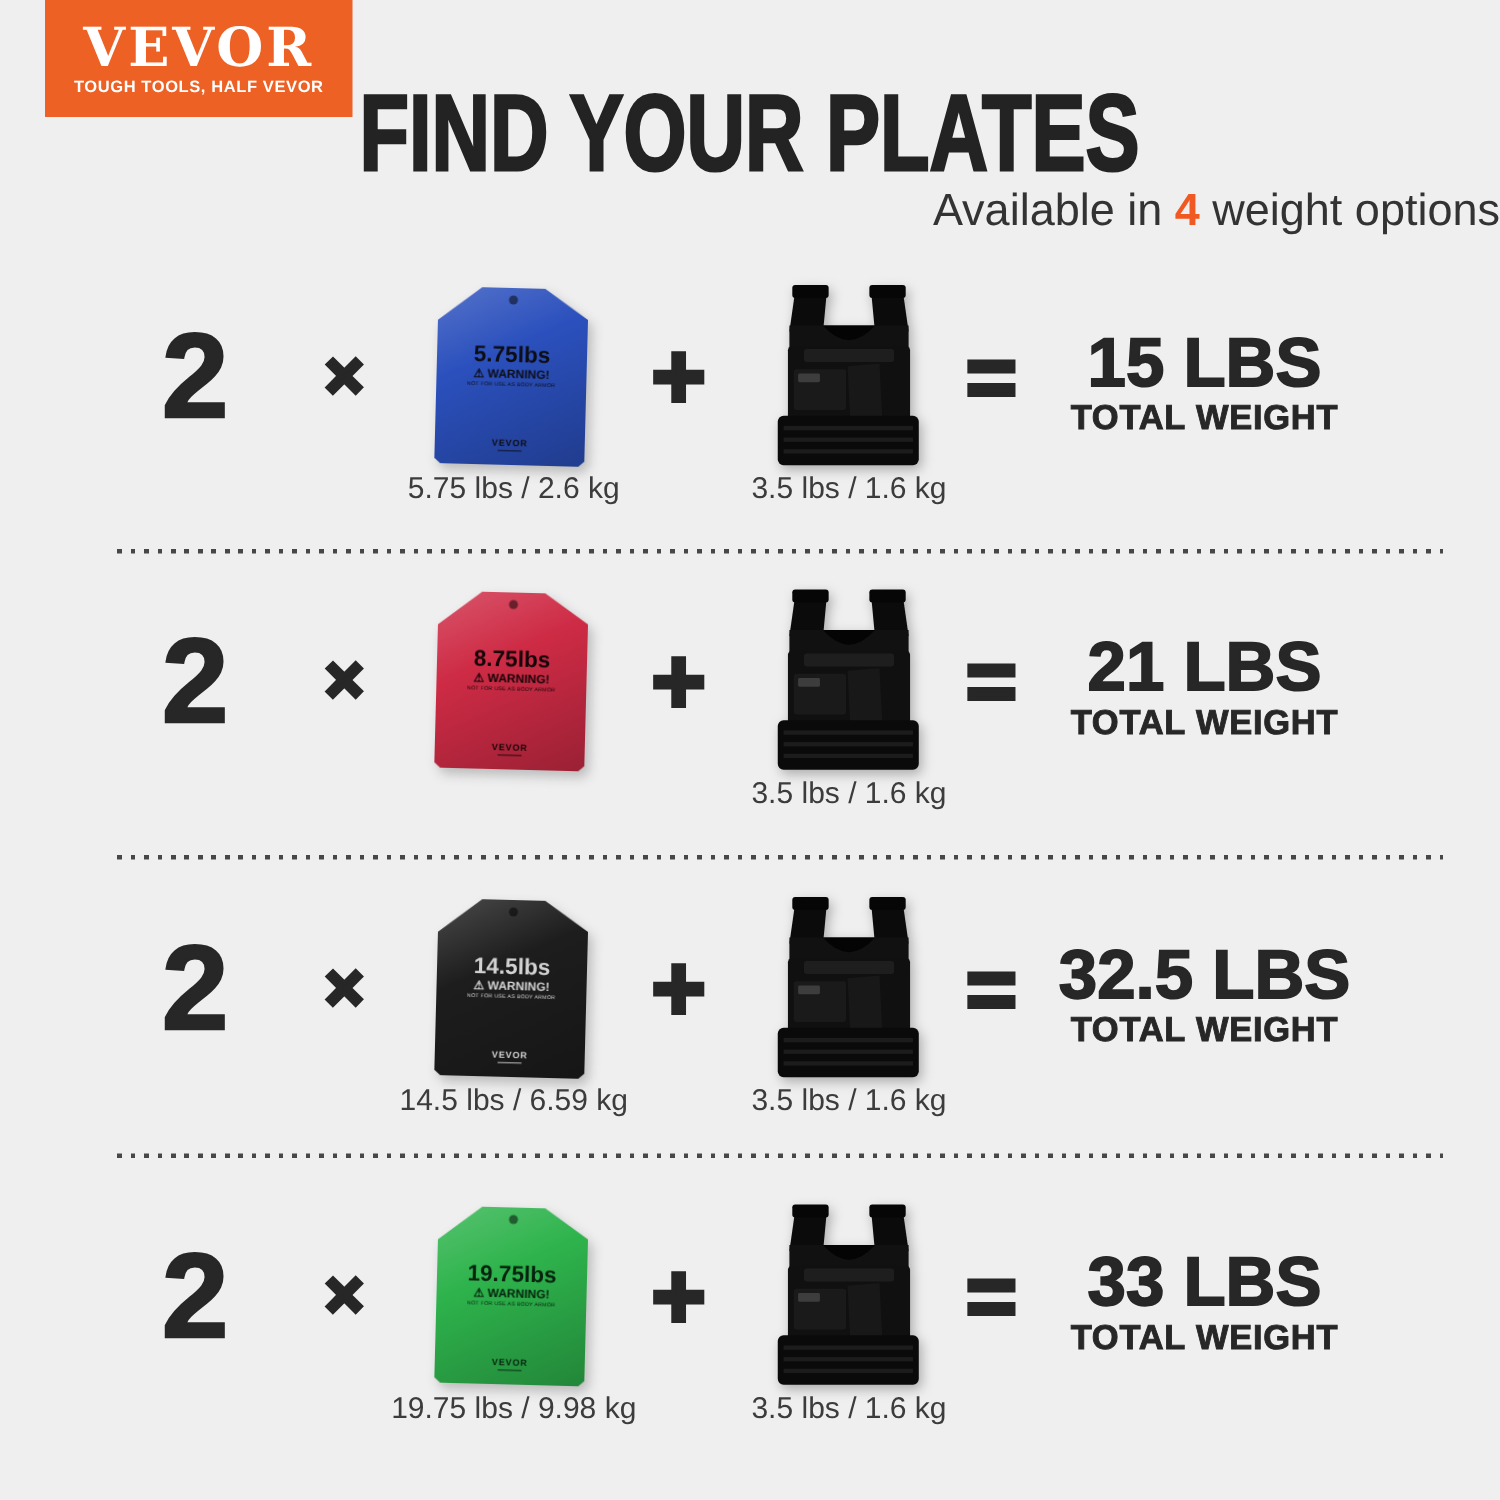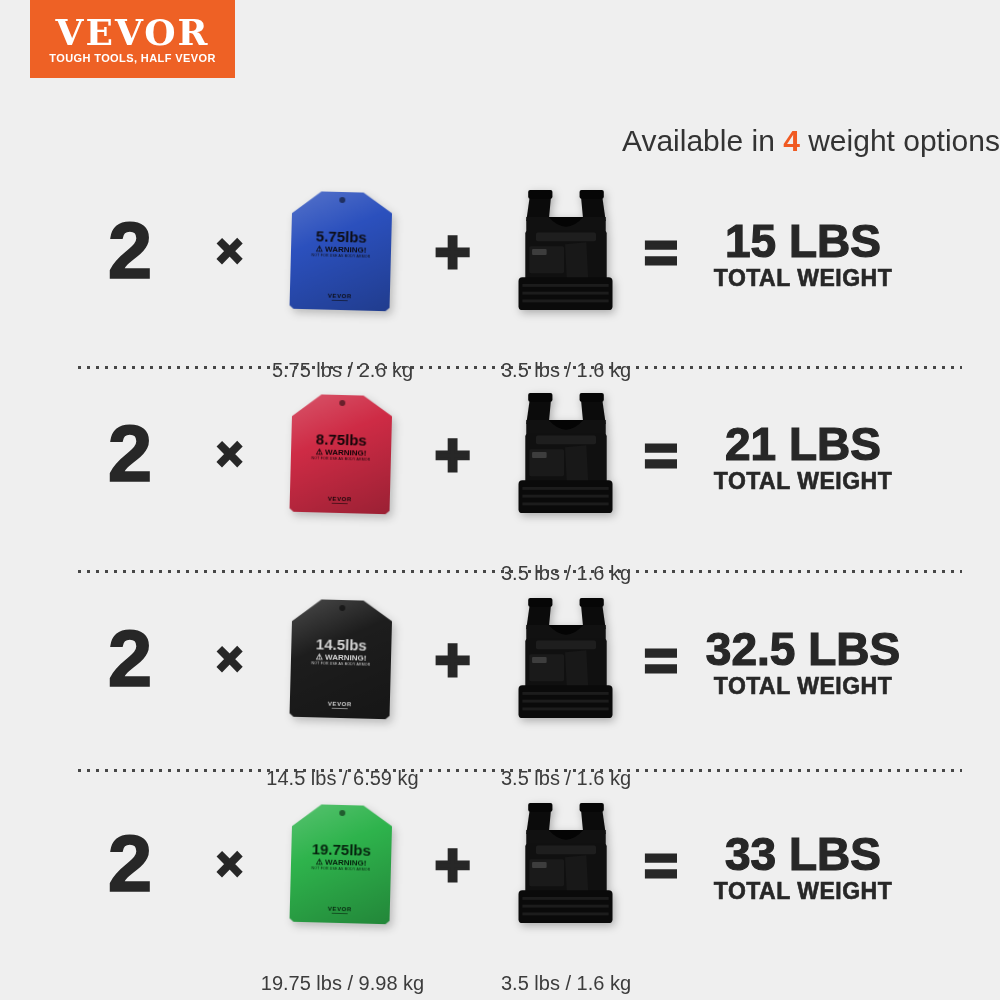--- a/index.html
+++ b/index.html
@@ -36,21 +36,21 @@
   .plate-hole{position:absolute;left:50%;top:5px;width:6px;height:6px;margin-left:-3px;border-radius:50%;background:rgba(0,0,0,.5);}
   .plate-label{padding-top:37px;font-size:15px;font-weight:700;line-height:16px;}
   .plate-warning{font-size:8px;font-weight:700;line-height:9px;}
   .plate-fine{font-size:3.5px;line-height:4px;letter-spacing:.2px;}
   .plate-brand{position:absolute;bottom:9px;left:0;width:100%;font-size:6px;font-weight:700;letter-spacing:.6px;line-height:6px;}
   .plate-brand::after{content:"";display:block;width:16px;height:1px;margin:1px auto 0;background:currentColor;opacity:.6;}
 
   .vest-wrap{position:absolute;left:502px;top:1px;width:128px;height:126px;filter:drop-shadow(2px 3px 4px rgba(0,0,0,.28));}
   .vest-wrap svg{width:100%;height:100%;}
 
-  .caption{position:absolute;top:128px;font-size:20px;color:#3c3c3c;text-align:center;white-space:nowrap;margin-top:44px;}
+  .caption{position:absolute;top:128px;font-size:20px;color:#3c3c3c;text-align:center;white-space:nowrap;}
   .plate-caption{left:230px;width:225px;}
   .vest-caption{left:480px;width:172px;}
 
   .total{position:absolute;left:688px;top:12px;width:230px;height:110px;
          display:flex;flex-direction:column;align-items:center;justify-content:center;color:#272727;}
   .total-lbs{font-size:46px;font-weight:700;line-height:48px;-webkit-text-stroke:1.2px #272727;white-space:nowrap;}
   .total-sub{font-size:23px;font-weight:700;letter-spacing:.5px;line-height:26px;-webkit-text-stroke:.6px #272727;}
 
   .sep{position:absolute;left:78px;width:884px;height:3px;
        background:repeating-linear-gradient(to right,#474747 0 3px,transparent 3px 9px);}
@@ -61,20 +61,23 @@
 </head>
 <body>
 
 <div class="canvas">
 
   <div class="logo" style="--logo-bg: #ee6125;">
     <div class="logo-brand">VEVOR</div>
     <div class="logo-tagline">TOUGH TOOLS, HALF VEVOR</div>
   </div>
 
+  <div class="title">
+    <span class="title-inner">FIND YOUR PLATES</span>
+  </div>
   <div class="subtitle" style="--hl: #f05a22;">
     <span>Available in </span><b>4</b><span> weight options</span>
   </div>
 
   <div class="row r1">
     <div class="cell count">2</div>
     <div class="cell times">×</div>
     <div class="plate-wrap">
       <div class="plate" style="--plate: #2b50bd;">
         <div style="display: contents; --plate-text: #0d0d14;"></div>

